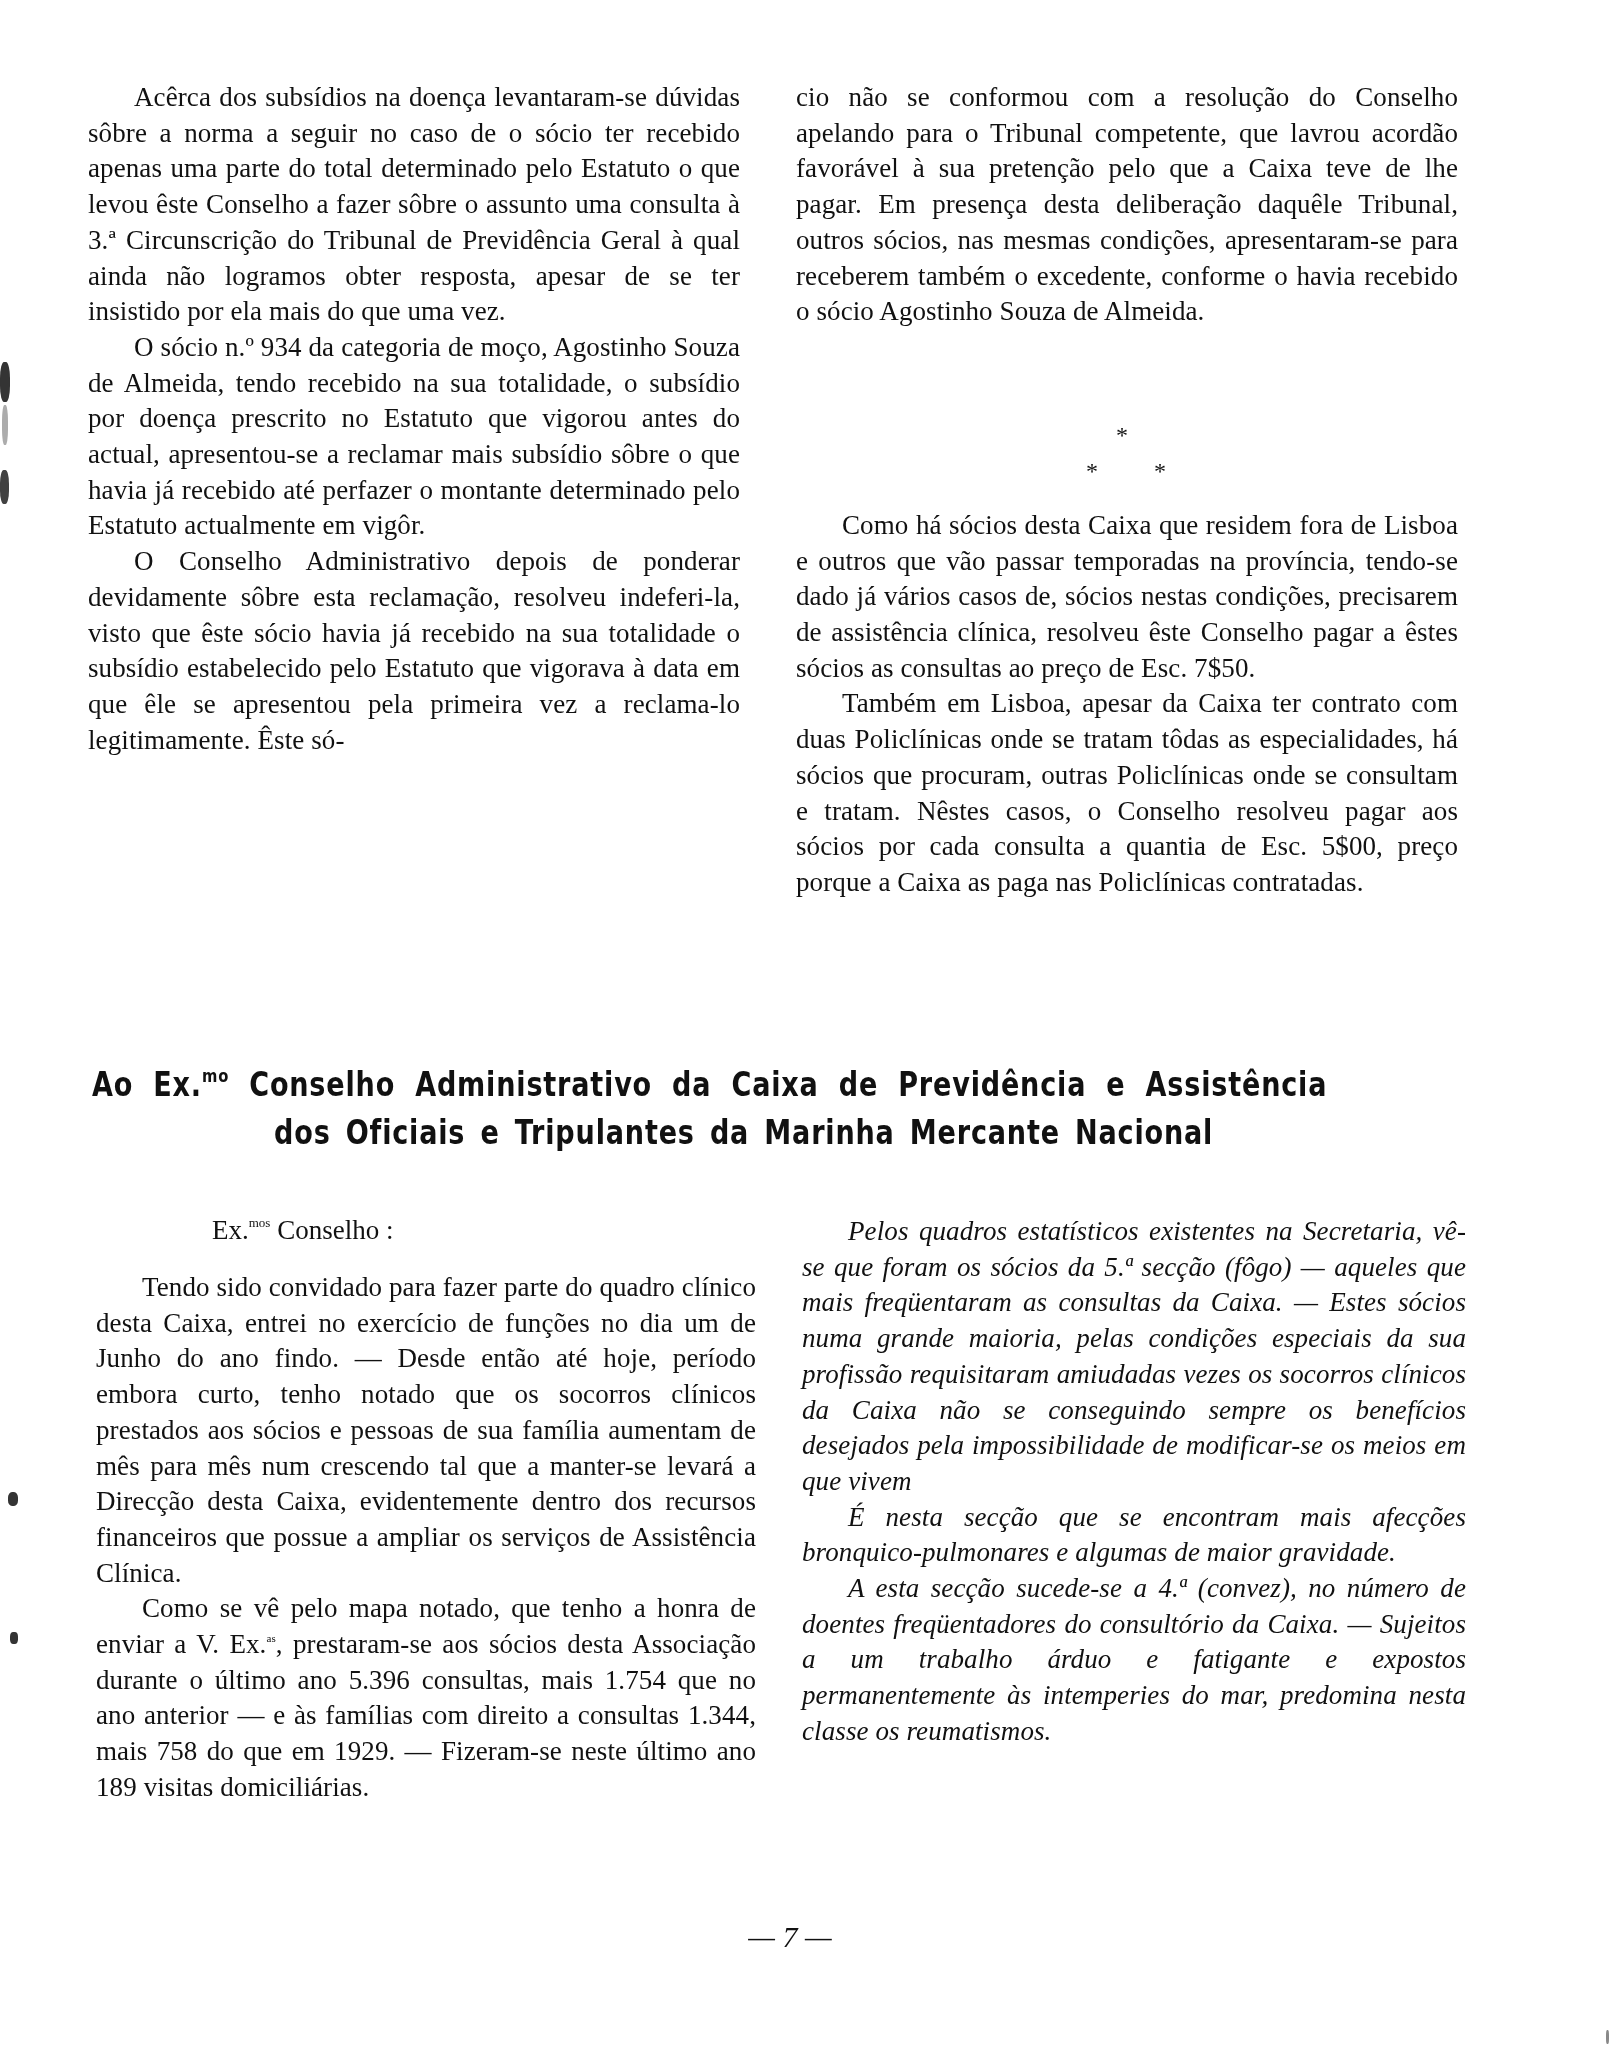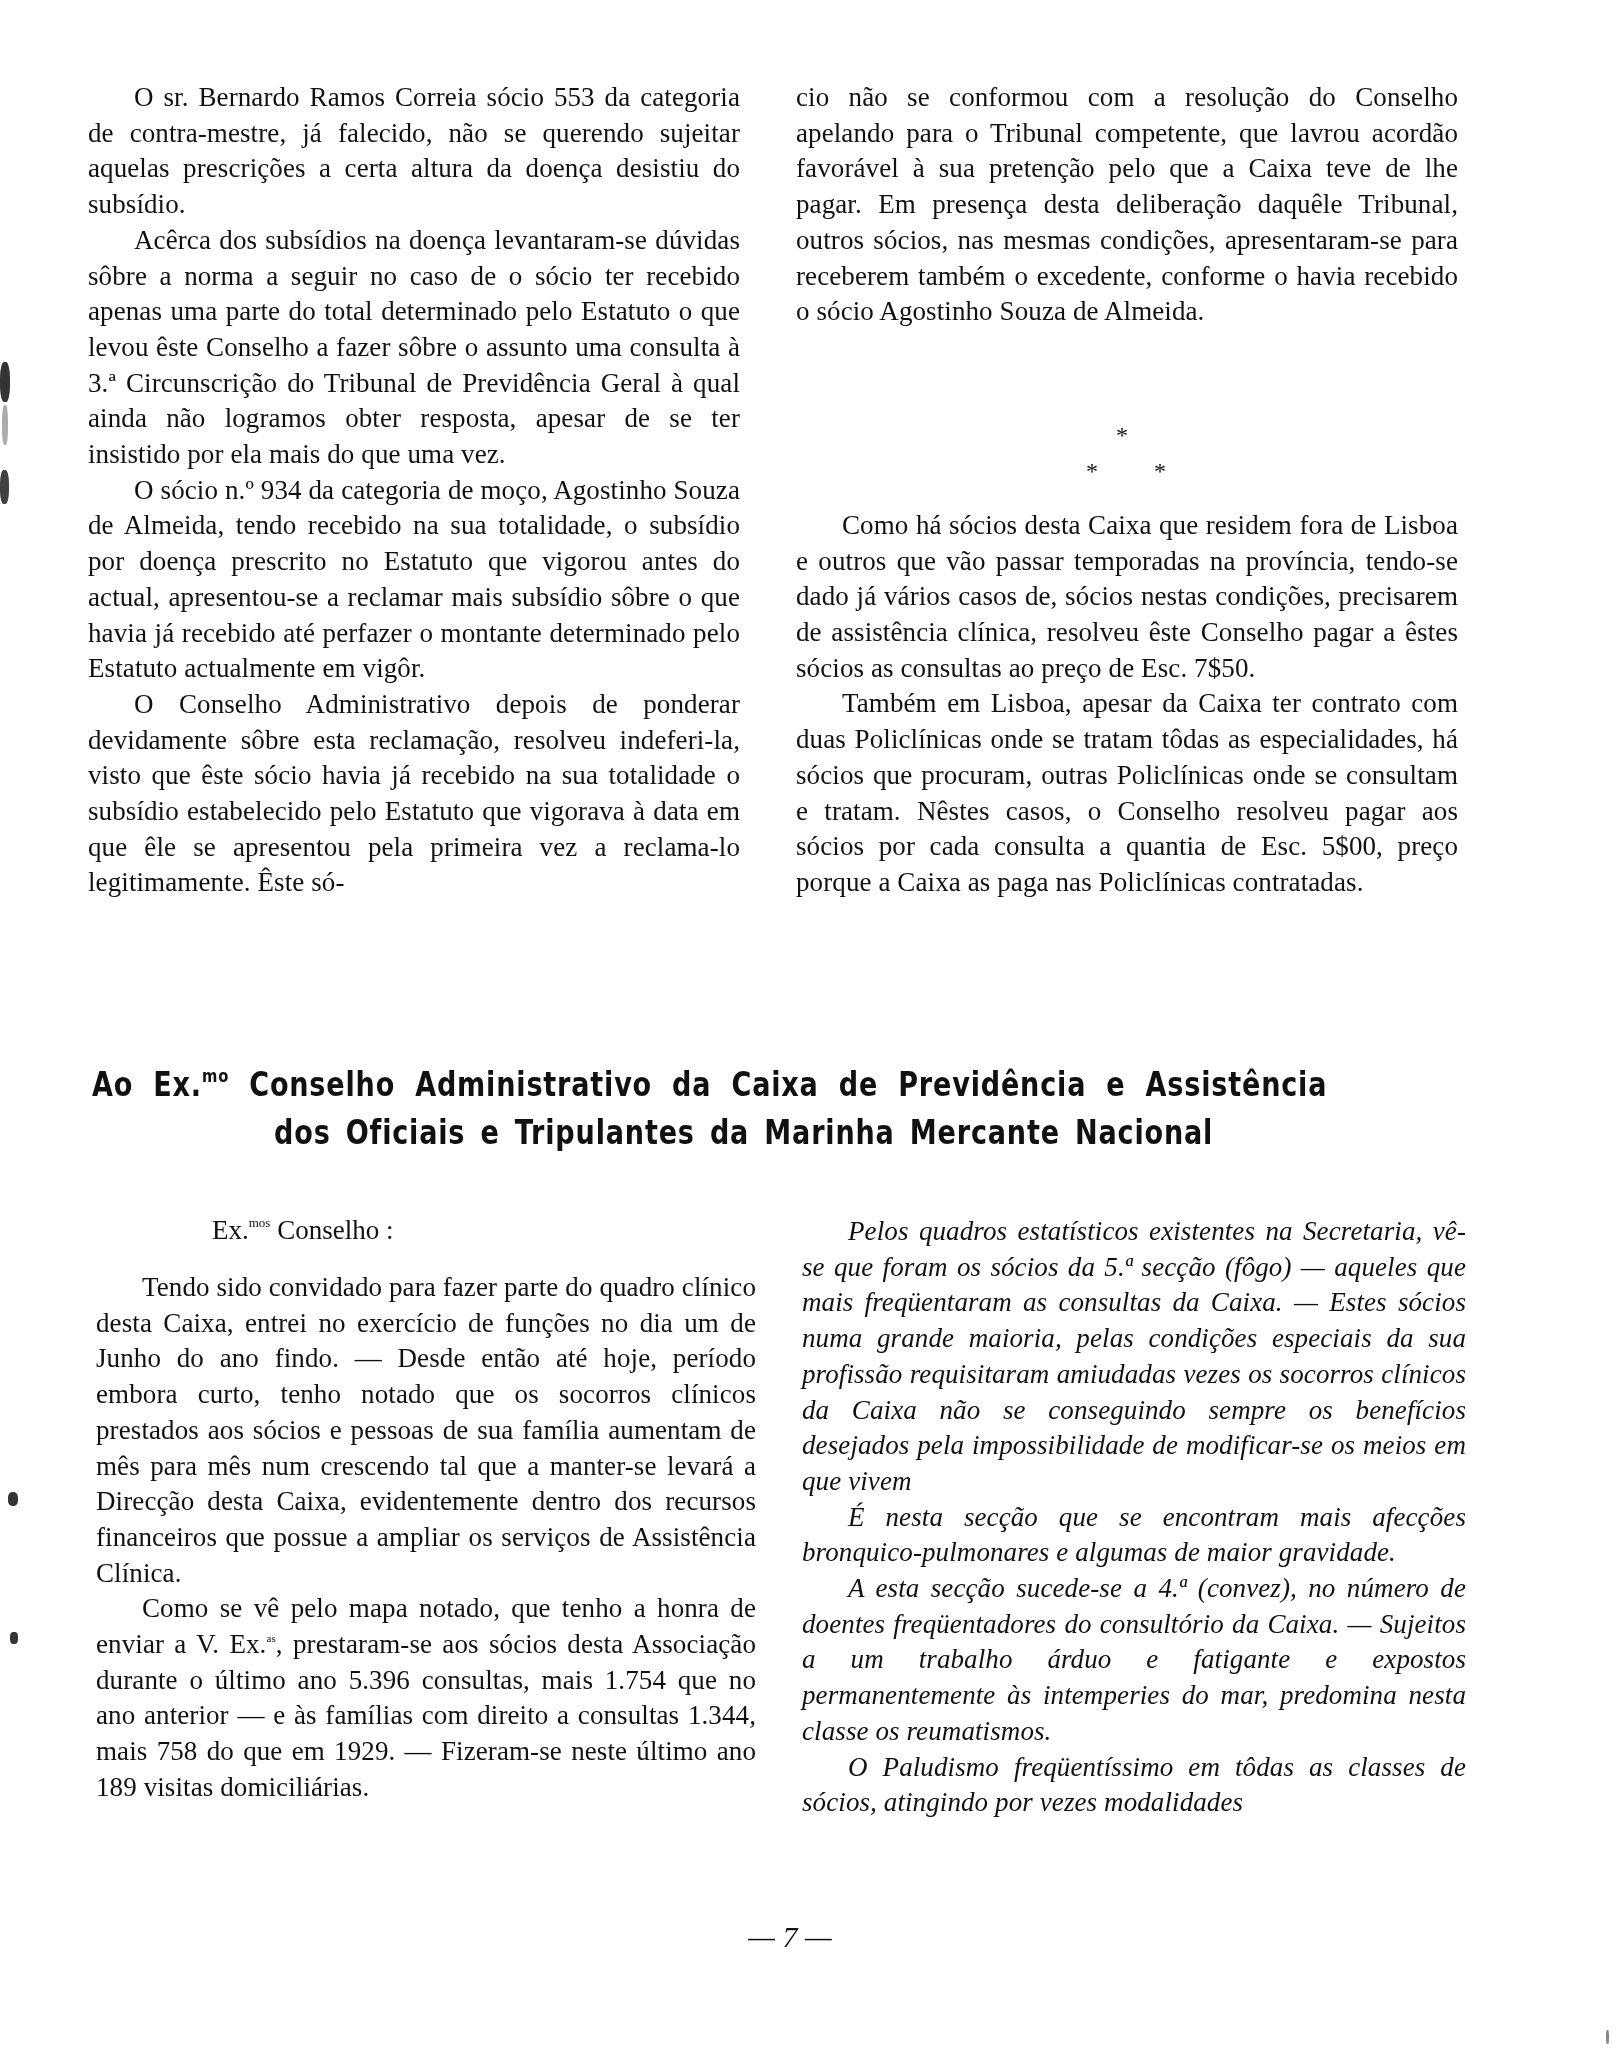--- a/index.html
+++ b/index.html
@@ -68,21 +68,20 @@
 <body>
 
 <div class="scan-mark m1"></div>
 <div class="scan-mark m2"></div>
 <div class="scan-mark m3"></div>
 <div class="scan-mark m4"></div>
 <div class="scan-mark m5"></div>
 <div class="scan-mark m6"></div>
 
 <div class="col" id="top-left">
-  <p>O sr. Bernardo Ramos Correia sócio 553 da categoria de contra-mestre, já falecido, não se querendo sujeitar aquelas prescrições a certa altura da doença desistiu do subsídio.</p>
   <p>Acêrca dos subsídios na doença levantaram-se dúvidas sôbre a norma a seguir no caso de o sócio ter recebido apenas uma parte do total determinado pelo Estatuto o que levou êste Conselho a fazer sôbre o assunto uma consulta à 3.ª Circunscrição do Tribunal de Previdência Geral à qual ainda não logramos obter resposta, apesar de se ter insistido por ela mais do que uma vez.</p>
   <p>O sócio n.º 934 da categoria de moço, Agostinho Souza de Almeida, tendo recebido na sua totalidade, o subsídio por doença prescrito no Estatuto que vigorou antes do actual, apresentou-se a reclamar mais subsídio sôbre o que havia já recebido até perfazer o montante determinado pelo Estatuto actualmente em vigôr.</p>
   <p>O Conselho Administrativo depois de ponderar devidamente sôbre esta reclamação, resolveu indeferi-la, visto que êste sócio havia já recebido na sua totalidade o subsídio estabelecido pelo Estatuto que vigorava à data em que êle se apresentou pela primeira vez a reclama-lo legitimamente. Êste só-</p>
 </div>
 
 <div class="col" id="top-right">
   <p class="noindent">cio não se conformou com a resolução do Conselho apelando para o Tribunal competente, que lavrou acordão favorável à sua pretenção pelo que a Caixa teve de lhe pagar. Em presença desta deliberação daquêle Tribunal, outros sócios, nas mesmas condições, apresentaram-se para receberem também o excedente, conforme o havia recebido o sócio Agostinho Souza de Almeida.</p>
   <div style="height:178px"></div>
   <p>Como há sócios desta Caixa que residem fora de Lisboa e outros que vão passar temporadas na província, tendo-se dado já vários casos de, sócios nestas condições, precisarem de assistência clínica, resolveu êste Conselho pagar a êstes sócios as consultas ao preço de Esc. 7$50.</p>
   <p>Também em Lisboa, apesar da Caixa ter contrato com duas Policlínicas onde se tratam tôdas as especialidades, há sócios que procuram, outras Policlínicas onde se consultam e tratam. Nêstes casos, o Conselho resolveu pagar aos sócios por cada consulta a quantia de Esc. 5$00, preço porque a Caixa as paga nas Policlínicas contratadas.</p>
@@ -103,16 +102,15 @@
 
 <div class="col" id="bottom-left">
   <p>Tendo sido convidado para fazer parte do quadro clínico desta Caixa, entrei no exercício de funções no dia um de Junho do ano findo. — Desde então até hoje, período embora curto, tenho notado que os socorros clínicos prestados aos sócios e pessoas de sua família aumentam de mês para mês num crescendo tal que a manter-se levará a Direcção desta Caixa, evidentemente dentro dos recursos financeiros que possue a ampliar os serviços de Assistência Clínica.</p>
   <p><span>Como se vê pelo mapa notado, que tenho a honra de enviar a V. Ex.</span><sup class="s">as</sup><span>, prestaram-se aos sócios desta Associação durante o último ano 5.396 consultas, mais 1.754 que no ano anterior — e às famílias com direito a consultas 1.344, mais 758 do que em 1929. — Fizeram-se neste último ano 189 visitas domiciliárias.</span></p>
 </div>
 
 <div class="col" id="bottom-right">
   <p>Pelos quadros estatísticos existentes na Secretaria, vê-se que foram os sócios da 5.ª secção (fôgo) — aqueles que mais freqüentaram as consultas da Caixa. — Estes sócios numa grande maioria, pelas condições especiais da sua profissão requisitaram amiudadas vezes os socorros clínicos da Caixa não se conseguindo sempre os benefícios desejados pela impossibilidade de modificar-se os meios em que vivem</p>
   <p>É nesta secção que se encontram mais afecções bronquico-pulmonares e algumas de maior gravidade.</p>
   <p>A esta secção sucede-se a 4.ª (convez), no número de doentes freqüentadores do consultório da Caixa. — Sujeitos a um trabalho árduo e fatigante e expostos permanentemente às intemperies do mar, predomina nesta classe os reumatismos.</p>
-  <p>O Paludismo freqüentíssimo em tôdas as classes de sócios, atingindo por vezes modalidades</p>
 </div>
 
 <div class="page-number">— 7 —</div>
 
 </body></html>

